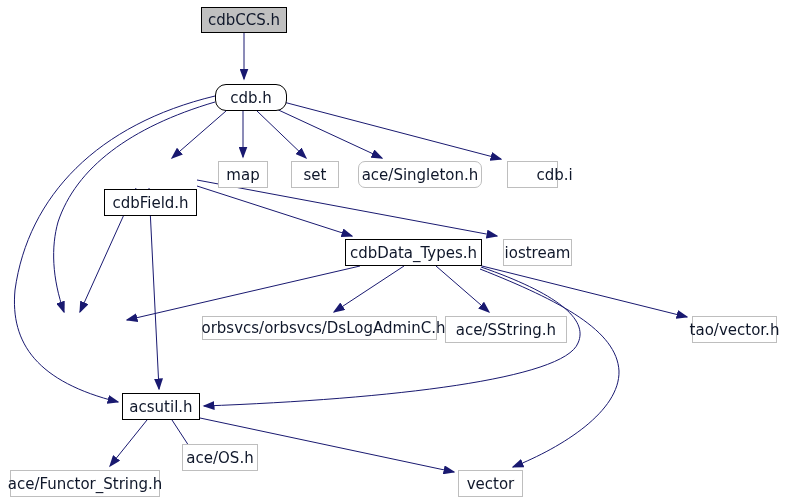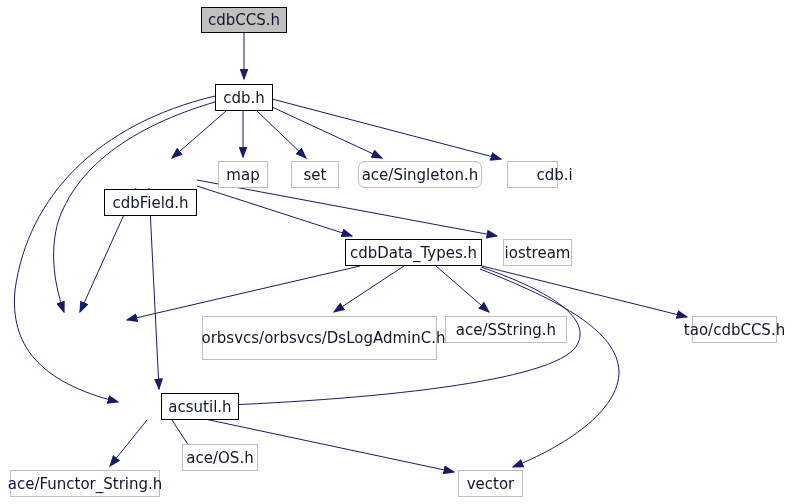--- a/index.html
+++ b/index.html
@@ -65,28 +65,28 @@
         <path d="M482,266 L687,317" fill="none" stroke="#191970" stroke-width="1" marker-end="url(#arrowhead)"></path>
         <path d="M481,267 C556,293 589,319 578,343 C564,379 392,399 204,406" fill="none" stroke="#191970" stroke-width="1" marker-end="url(#arrowhead)"></path>
         <path d="M480,269 C561,301 617,331 619,371 C620,411 563,447 513,467" fill="none" stroke="#191970" stroke-width="1" marker-end="url(#arrowhead)"></path>
         <path d="M147,420 L110,466" fill="none" stroke="#191970" stroke-width="1" marker-end="url(#arrowhead)"></path>
         <path d="M172,420 L202,466" fill="none" stroke="#191970" stroke-width="1" marker-end="url(#arrowhead)"></path>
         <path d="M200,418 L454,472" fill="none" stroke="#191970" stroke-width="1" marker-end="url(#arrowhead)"></path>
       </g>
   </svg>
 
 <div class="node highlight" style="left: 201px; top: 7px; width: 86px; height: 26px;">cdbCCS.h</div>
-    <div class="node internal" style="left: 215px; top: 84px; width: 58px; height: 27px;">cdb.h</div>
+    <div class="node internal" style="left: 215px; top: 84px; width: 72px; height: 27px; border-radius: 11px;">cdb.h</div>
     <div class="node internal" style="left: 104px; top: 161px; width: 93px; height: 27px; margin-top: 28px;">cdbField.h</div>
     <div class="node external" style="left: 218px; top: 161px; width: 50px; height: 27px;">map</div>
     <div class="node external" style="left: 291px; top: 161px; width: 48px; height: 27px;">set</div>
     <div class="node external" style="left: 358px; top: 161px; width: 124px; height: 27px; border-radius: 7px;">ace/Singleton.h</div>
     <div class="node external" style="left: 507px; top: 161px; width: 51px; height: 27px; padding-left: 44px;">cdb.i</div>
     <div class="node internal" style="left: 345px; top: 239px; width: 137px; height: 27px;">cdbData_Types.h</div>
     <div class="node external" style="left: 503px; top: 239px; width: 69px; height: 27px;">iostream</div>
-    <div class="node external" style="left: 202px; top: 316px; width: 235px; height: 44px; padding-left: 8px;">orbsvcs/orbsvcs/DsLogAdminC.h</div>
+    <div class="node external" style="left: 202px; top: 316px; width: 235px; height: 24px; padding-left: 8px;">orbsvcs/orbsvcs/DsLogAdminC.h</div>
     <div class="node external" style="left: 445px; top: 316px; width: 122px; height: 27px;">ace/SString.h</div>
-    <div class="node external" style="left: 692px; top: 316px; width: 85px; height: 27px;">tao/cdbCCS.h</div>
-    <div class="node internal" style="left: 122px; top: 393px; width: 78px; height: 27px; margin-left: 39px;">acsutil.h</div>
+    <div class="node external" style="left: 692px; top: 316px; width: 85px; height: 27px;">tao/vector.h</div>
+    <div class="node internal" style="left: 122px; top: 393px; width: 78px; height: 27px;">acsutil.h</div>
     <div class="node external" style="left: 10px; top: 470px; width: 150px; height: 27px;">ace/Functor_String.h</div>
     <div class="node external" style="left: 182px; top: 444px; width: 76px; height: 27px;">ace/OS.h</div>
     <div class="node external" style="left: 458px; top: 470px; width: 65px; height: 27px;">vector</div>
   </div>
 
 </body></html>

